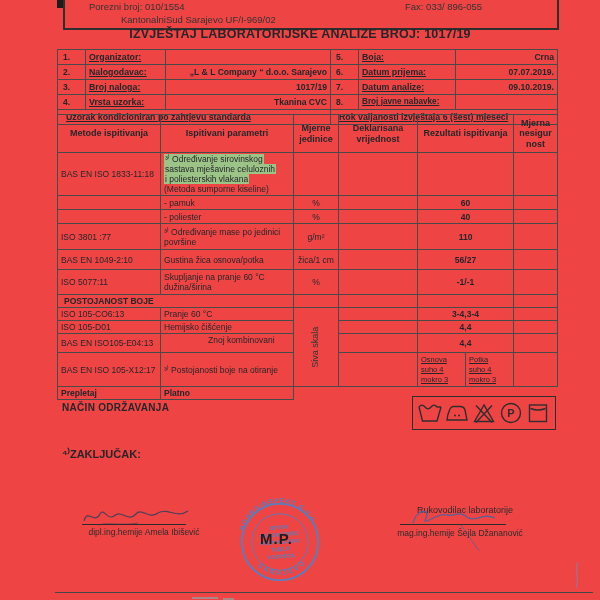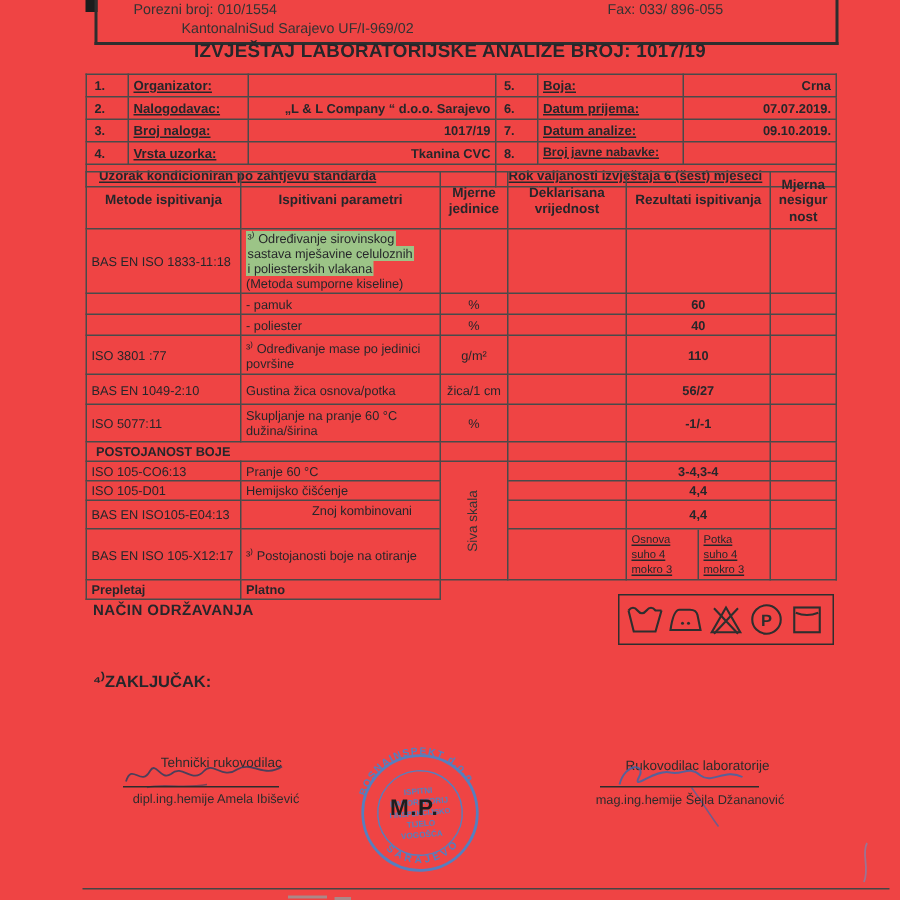--- a/index.html
+++ b/index.html
@@ -287,21 +287,20 @@
     <span class="care">
       <svg viewBox="0 0 24 24">
           <rect x="3.5" y="4" width="17" height="16.5"></rect>
           <path d="M4.5,7.5 Q12,10.5 19.5,7.5"></path>
         </svg>
     </span>
   </div>
 
   <div class="abs b" id="concl-label">⁴⁾ZAKLJUČAK:</div>
 
-  <div class="abs sig-title" style="left:70px;top:503px;width:155px;">Tehnički rukovodilac</div>
   <svg class="abs" style="left:78px;top:503px;" width="120" height="26">
     <path d="M6,18 C10,5 16,22 22,11 C26,4 29,18 36,13 C44,6 50,20 58,11 C64,4 70,17 80,10 C90,4 98,16 110,8" stroke="#2f3e5e" stroke-width="1.2" fill="none" opacity=".85"></path>
     <path d="M20,22 C30,19 44,23 60,20" stroke="#2f3e5e" stroke-width="1" fill="none" opacity=".6"></path>
   </svg>
   <div class="abs sig-line" style="left:82px;top:524px;width:104px;"></div>
   <div class="abs sig-name" style="left:54px;top:527px;width:180px;">dipl.ing.hemije Amela Ibišević</div>
 
   <div class="abs sig-title" style="left:400px;top:505px;width:130px;">Rukovodilac laboratorije</div>
   <svg class="abs" style="left:403px;top:505px;" width="110" height="48">
     <path d="M10,18 C14,3 28,4 23,13 C18,23 34,7 44,10 C52,12 56,5 64,12 C72,18 80,7 92,13" stroke="#3c66a8" stroke-width="1.3" fill="none" opacity=".85"></path>

